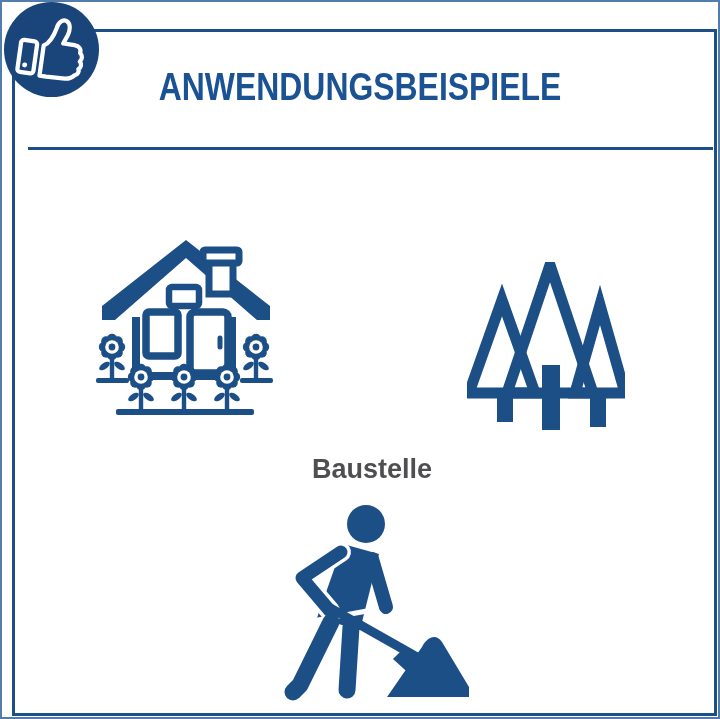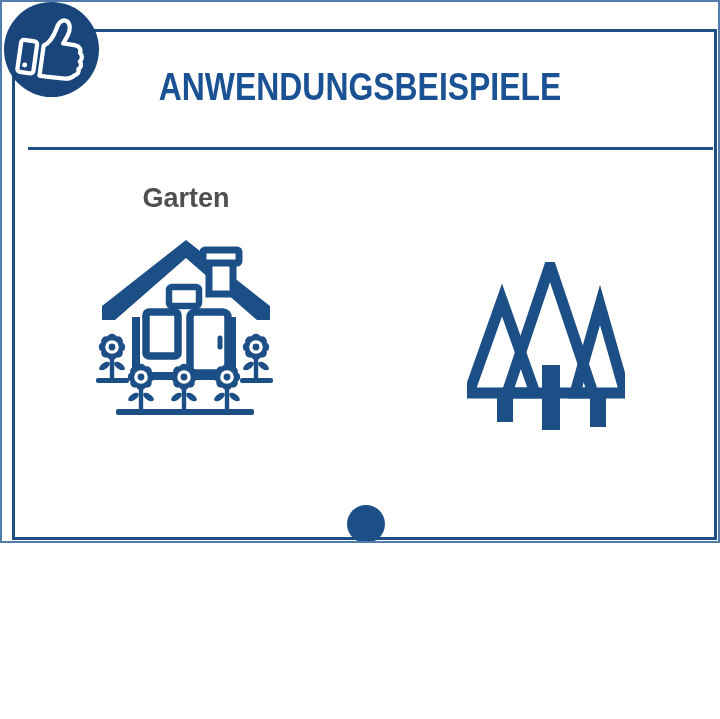--- a/index.html
+++ b/index.html
@@ -1,18 +1,18 @@
 <!DOCTYPE html>
 <html style="--icon-blue: #1d4f87; --title-blue: #1a5294; --frame-blue: #1d4e86; --badge-navy: #19457a; --label-gray: #4f4f51; --edge-blue: #527cab; --background: #ffffff;"><head>
 <meta charset="utf-8">
 <style>
   html,body{margin:0;padding:0;background:#fff;}
   .page{
     position:relative;
-    width:720px;height:543px;
+    width:720px;height:719px;
     box-sizing:border-box;
     background:var(--background,#fff);
     border:2px solid var(--edge-blue,#527cab);
     overflow:hidden;
     font-family:"Liberation Sans", sans-serif;
   }
   .frame{
     position:absolute;
     left:10px; top:27px; right:1px; bottom:1px;
     border:3px solid var(--frame-blue,#1d4e86);
@@ -70,21 +70,20 @@
                  C82,68.5 81,72.5 77.5,73.5
                  C75.5,76.5 72,78 68,78.5 L48,79 Z"></path>
       </g>
     </svg>
   </div>
 
   <h1 class="title">ANWENDUNGSBEISPIELE</h1>
 
   <div class="divider"></div>
 
-  <div class="section-label label-garten">Garten</div>
 
   <svg class="icon-garden icon-blue" width="184" height="184" viewBox="0 0 184 184">
     <defs>
       <g id="flowerhead">
         <circle cx="8.2" cy="0" r="5" fill="currentColor"></circle>
         <circle cx="5.8" cy="5.8" r="5" fill="currentColor"></circle>
         <circle cx="0" cy="8.2" r="5" fill="currentColor"></circle>
         <circle cx="-5.8" cy="5.8" r="5" fill="currentColor"></circle>
         <circle cx="-8.2" cy="0" r="5" fill="currentColor"></circle>
         <circle cx="-5.8" cy="-5.8" r="5" fill="currentColor"></circle>
@@ -154,20 +153,21 @@
       <polygon points="35,38 68,131 2,131"></polygon>
       <polygon points="133,43 158,131 108,131"></polygon>
       <polygon points="83,3 126,131 40,131"></polygon>
     </g>
 
     <rect x="30" y="131" width="16" height="29" fill="currentColor"></rect>
     <rect x="75" y="103" width="18" height="65" fill="currentColor"></rect>
     <rect x="123" y="131" width="16" height="34" fill="currentColor"></rect>
   </svg>
 
+  <div class="section-label label-baustelle">Baustelle</div>
 
   <svg class="icon-construction icon-blue" width="190" height="200" viewBox="0 0 190 200">
 
     <circle cx="87" cy="23" r="19" fill="currentColor"></circle>
 
     <path d="M64,43 L100,53 L81,129 L38,117 Z" fill="currentColor"></path>
 
     <path d="M62,51 L23,77 L51,110" fill="none" stroke="#ffffff" stroke-width="20" stroke-linecap="round" stroke-linejoin="round"></path>
     <path d="M62,51 L23,77 L51,110" fill="none" stroke="currentColor" stroke-width="13" stroke-linecap="round" stroke-linejoin="round"></path>
 

